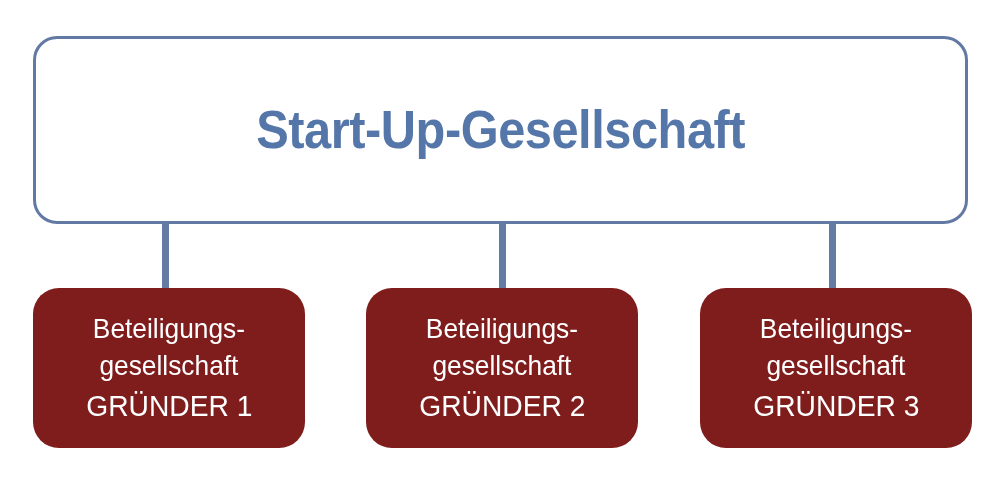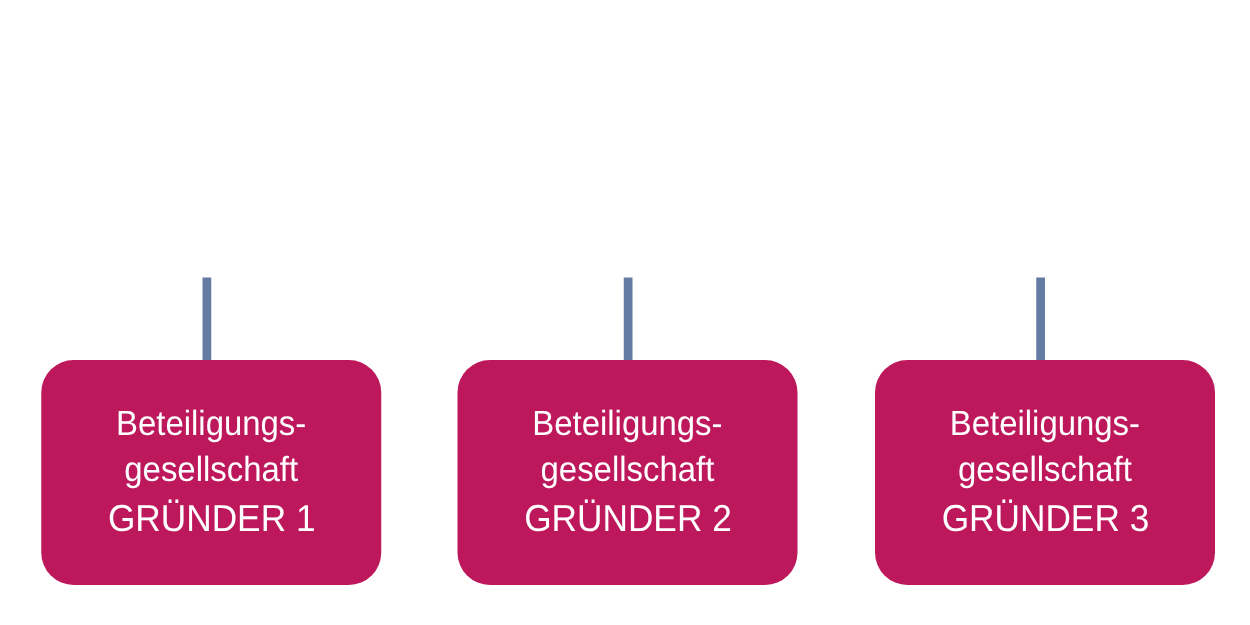--- a/index.html
+++ b/index.html
@@ -55,23 +55,23 @@
   }
   .connector.c1 { left: 162px; }
   .connector.c2 { left: 499px; }
   .connector.c3 { left: 829px; }
 
   
   .child-node {
     position: absolute;
     top: 288px;
     width: 272px;
-    height: 180px;
+    height: 160px;
     box-sizing: border-box;
-    background: #be185d;
+    background: #7f1d1d;
     border-radius: 26px;
     display: flex;
     flex-direction: column;
     align-items: center;
     justify-content: center;
     color: #ffffff;
     padding: 0 10px;
   }
   .child-node.n1 { left: 33px; }
   .child-node.n2 { left: 366px; }
@@ -97,20 +97,23 @@
     margin-top: 2px;
     transform: scaleX(0.94);
     transform-origin: center center;
   }
 </style>
 </head>
 <body>
 
 <div id="canvas">
 
+  <div class="parent-node">
+    <div class="parent-title">Start-Up-Gesellschaft</div>
+  </div>
 
   <div class="connector c1"></div>
   <div class="connector c2"></div>
   <div class="connector c3"></div>
 
   <div class="child-node n1">
     <div class="child-line">Beteiligungs-</div>
     <div class="child-line">gesellschaft</div>
     <div class="child-founder">GRÜNDER 1</div>
   </div>

